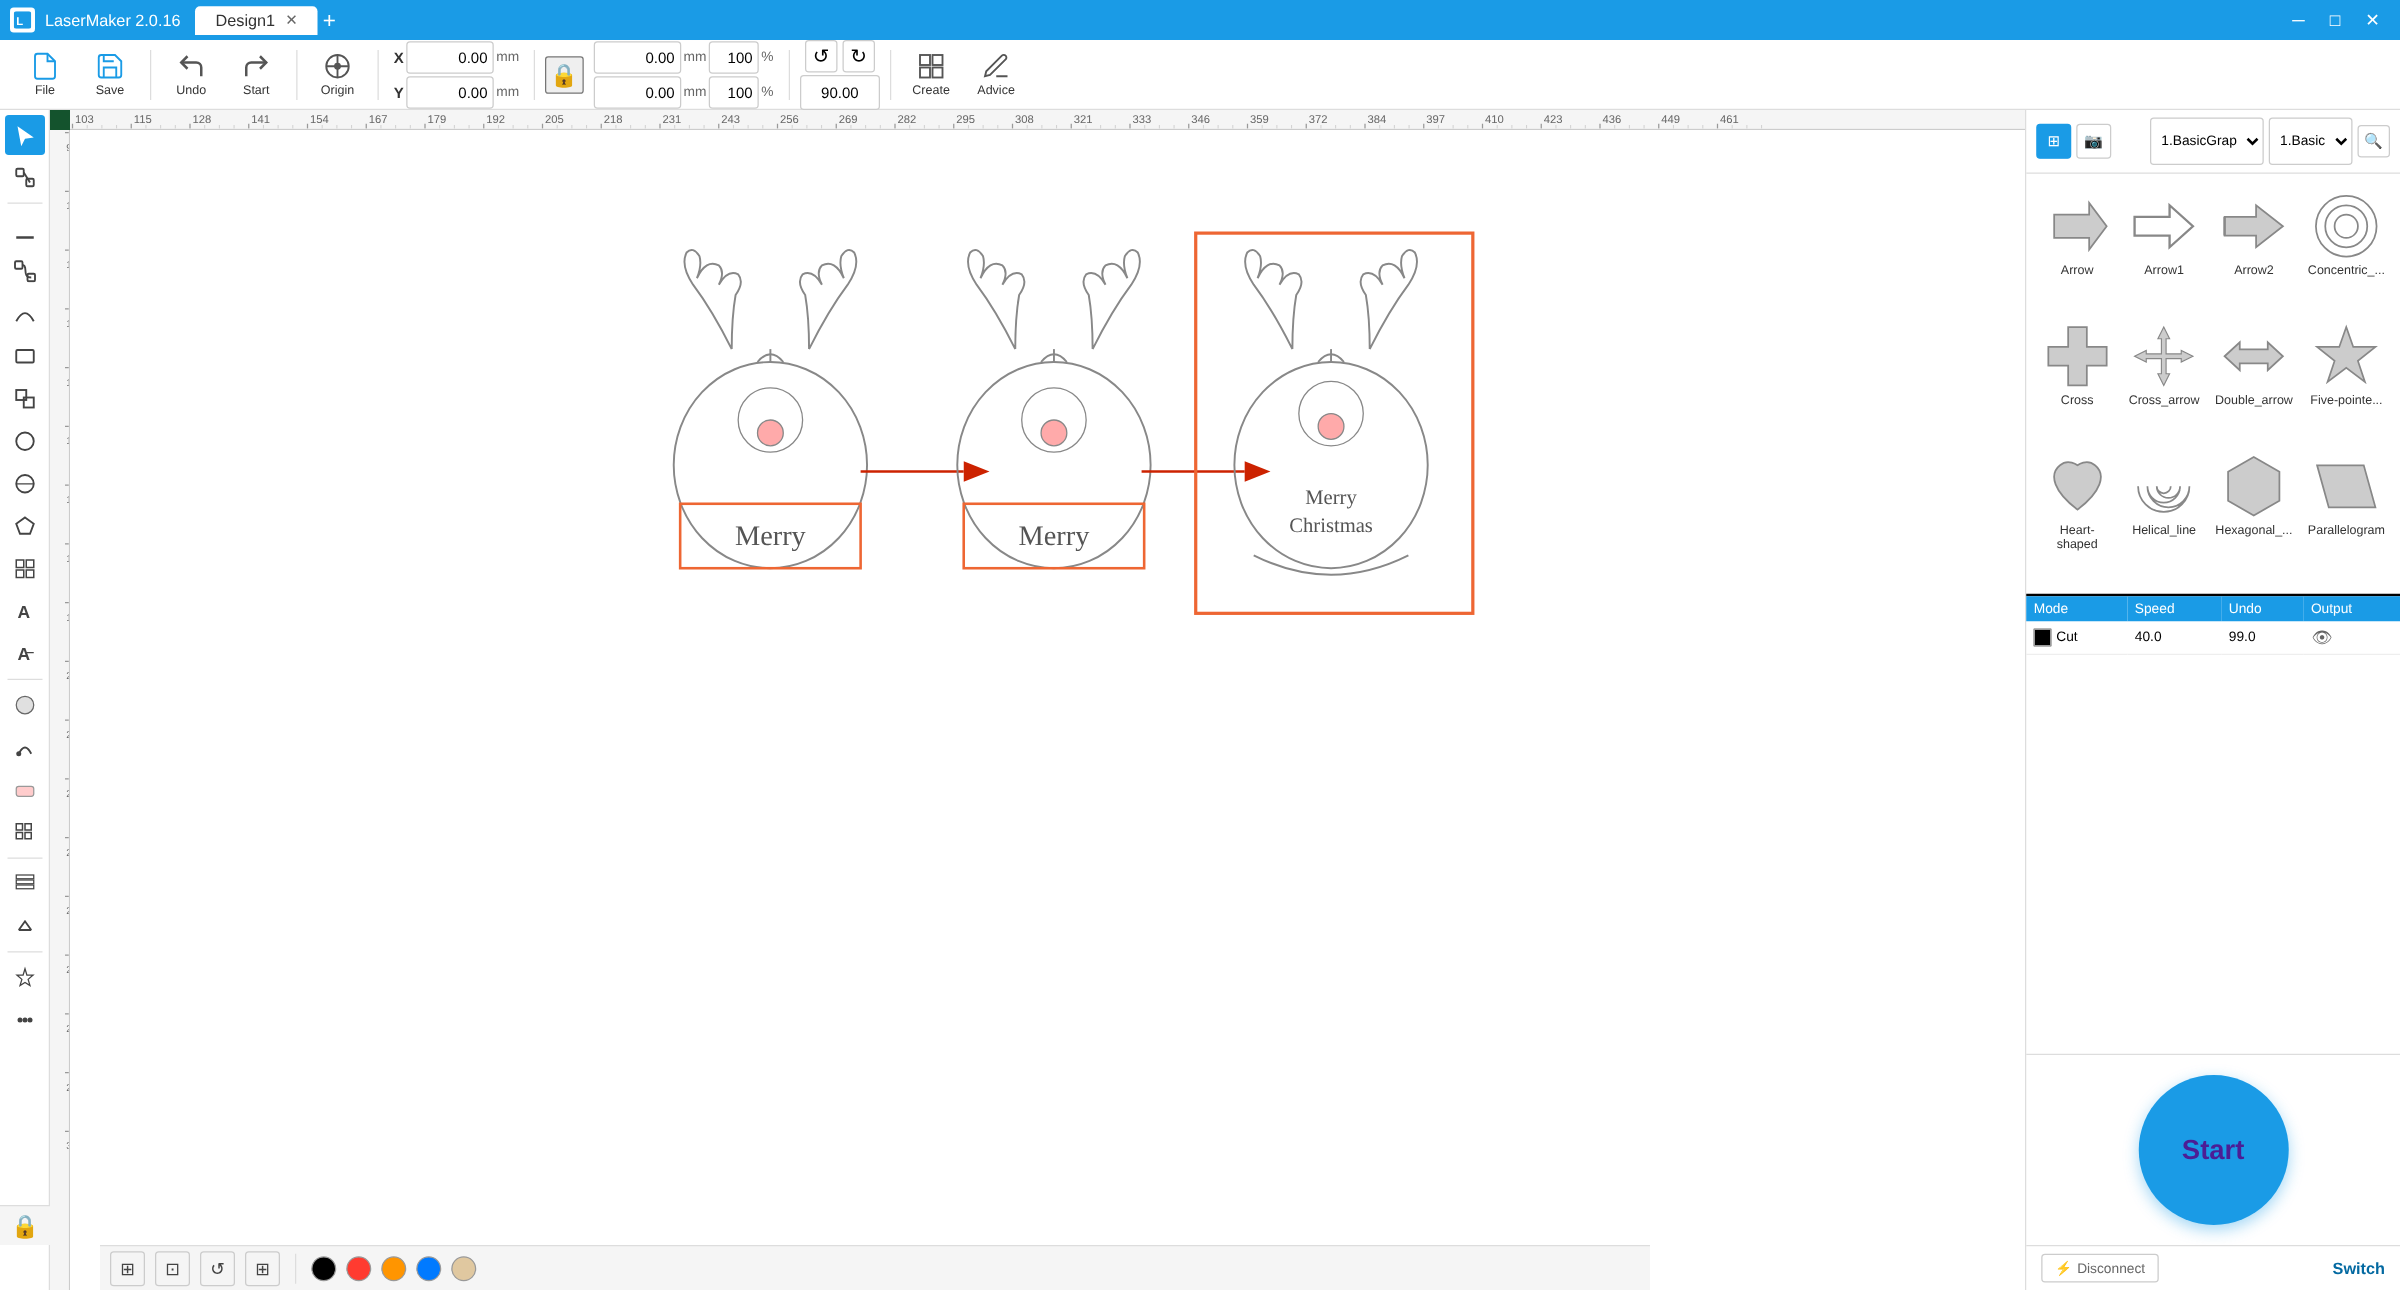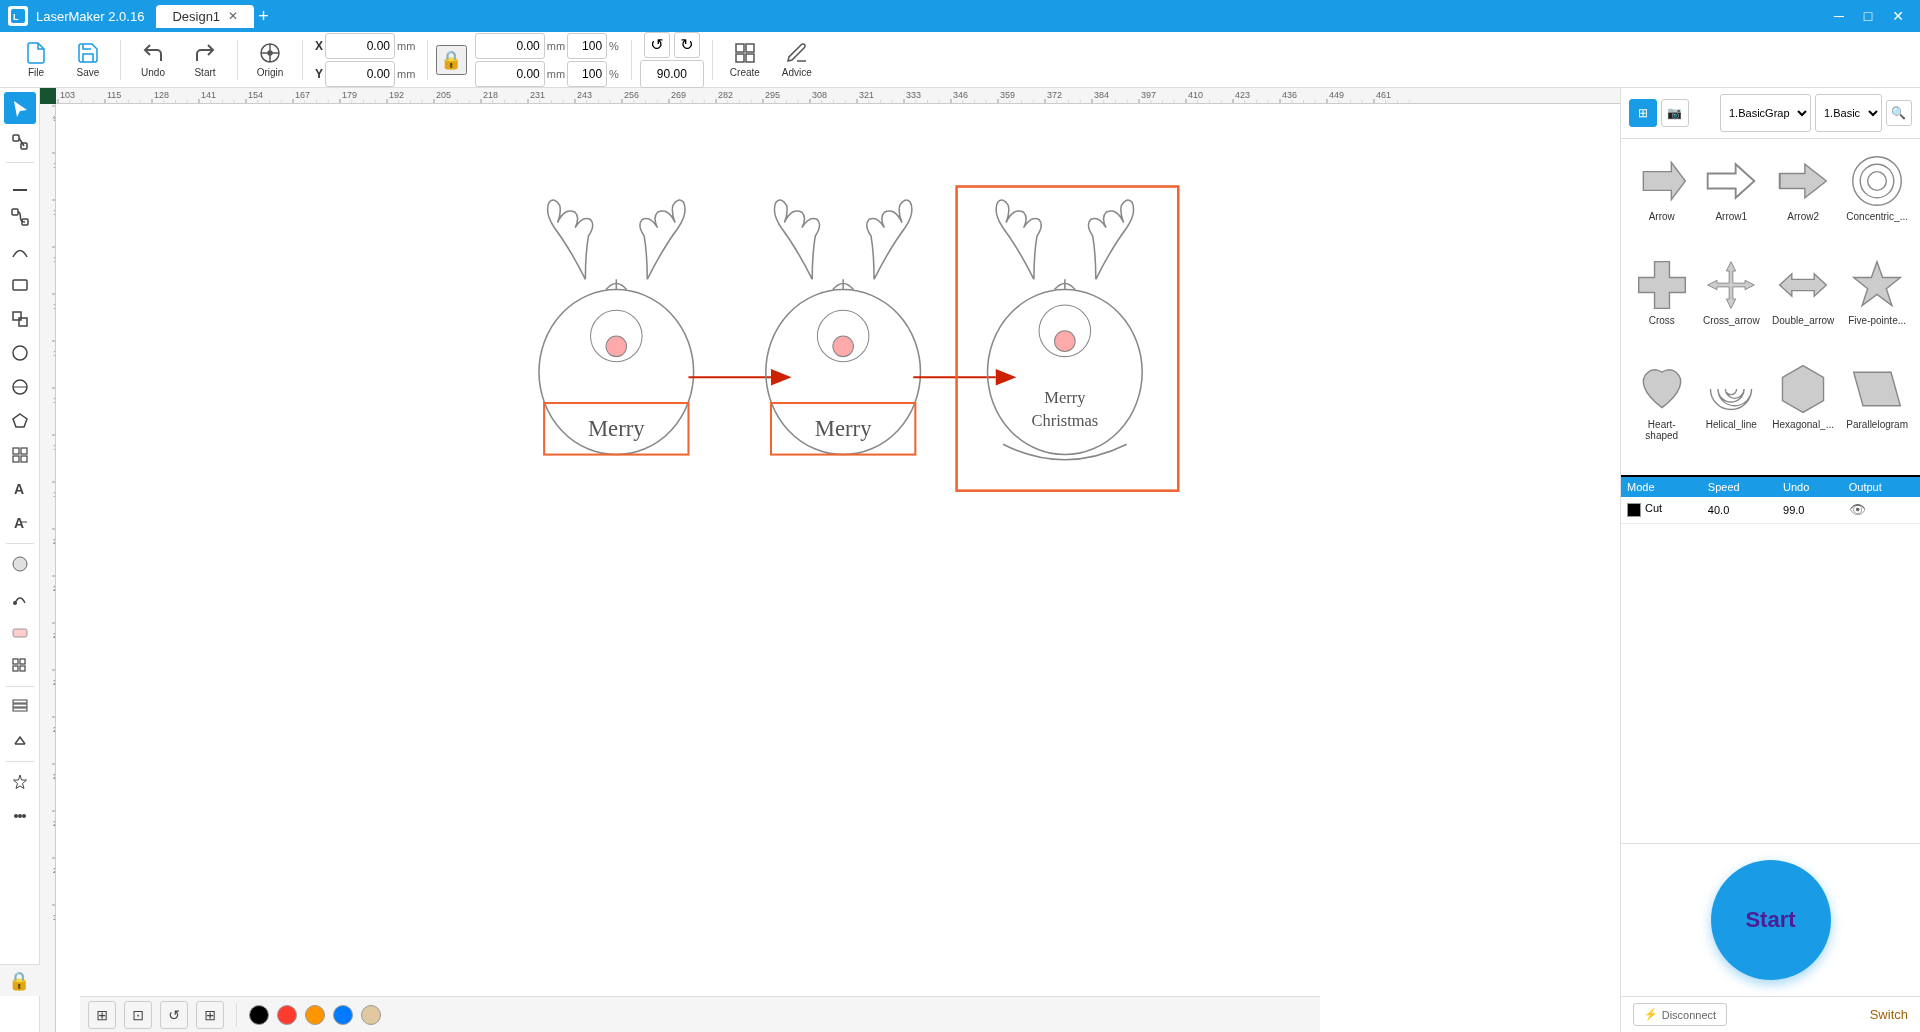--- a/index.html
+++ b/index.html
@@ -167,21 +167,21 @@
     #bottom-right {
       display: flex; align-items: center; justify-content: space-between;
       padding: 6px 12px; border-top: 1px solid #ddd;
     }
     .disconnect-btn {
       background: none; border: 1px solid #ccc; border-radius: 3px;
       padding: 4px 10px; font-size: 11px; cursor: pointer; color: #666;
       display: flex; align-items: center; gap: 4px;
     }
     .switch-btn {
-      background: none; border: none; font-size: 13px; color: #a16207; cursor: pointer; font-weight: normal;
+      background: none; border: none; font-size: 13px; color: #0369a1; cursor: pointer; font-weight: bold;
     }
 
     
     #lock-overlay {
       position: absolute; bottom: 36px; left: 0; width: 40px; height: 32px;
       display: flex; align-items: center; justify-content: center;
       background: #f5f5f5; border-top: 1px solid #ddd;
     }
   </style>
 </head>

